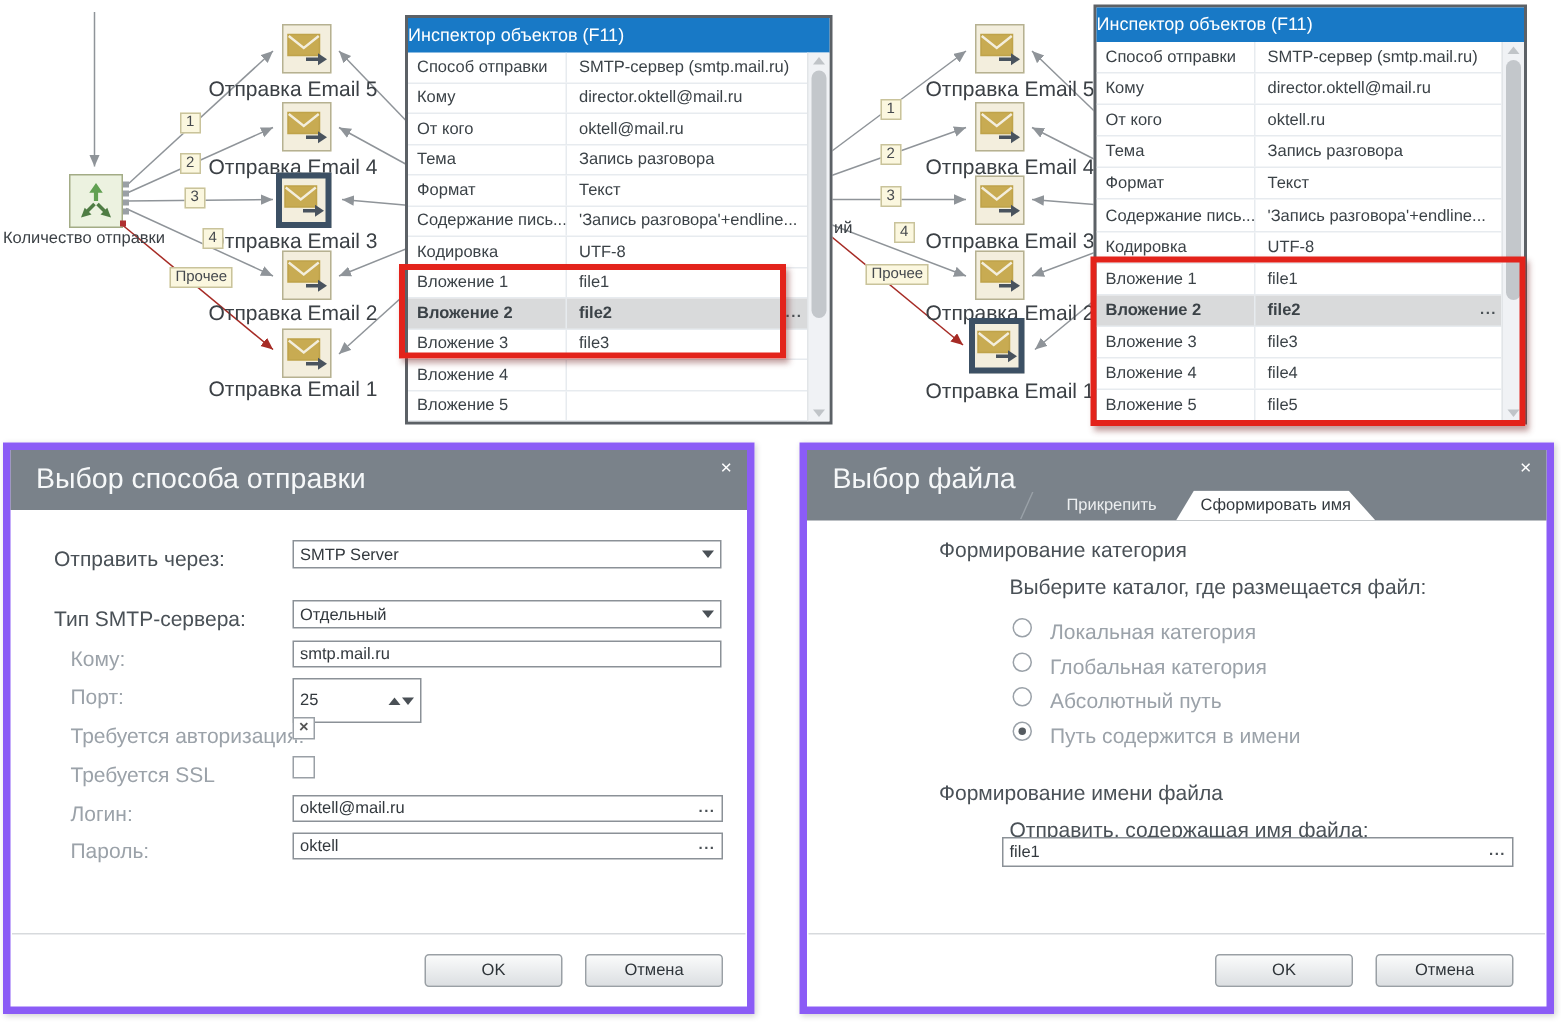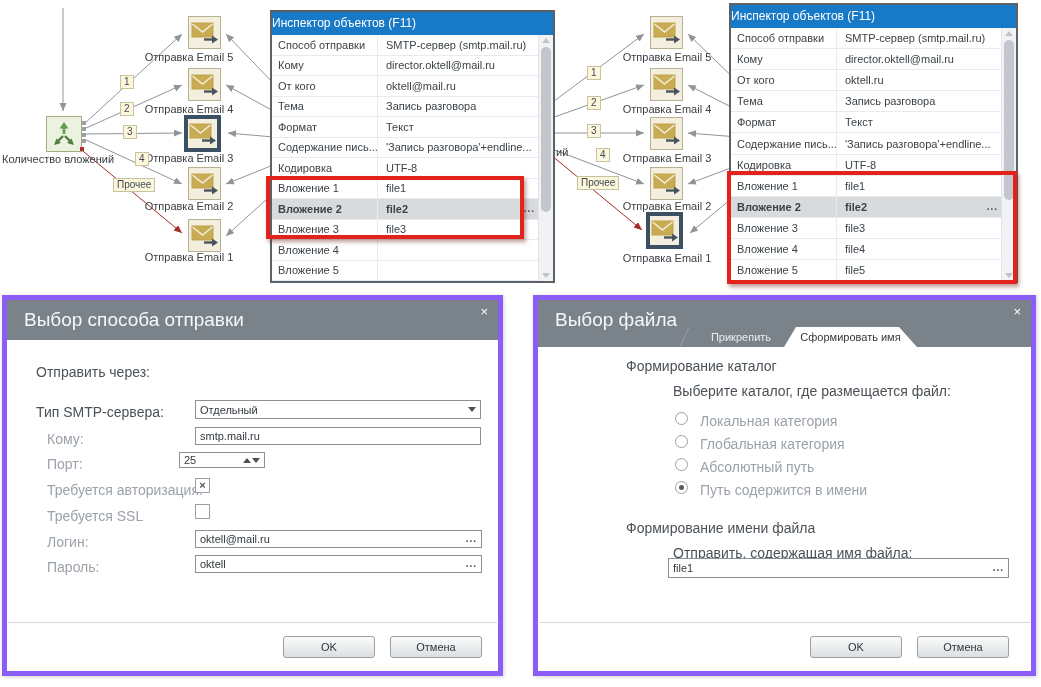--- a/index.html
+++ b/index.html
@@ -2,21 +2,21 @@
 <html><head>
 <meta charset="utf-8">
 <style>
   *{margin:0;padding:0;box-sizing:border-box}
   body{font-family:"Liberation Sans",sans-serif;background:#fff}
   .canvas{position:relative;width:1041px;height:687px;background:#fff;overflow:hidden}
   svg.wires{position:absolute;left:0;top:0;z-index:1}
 
   
   .flowlbl{position:absolute;font-size:11px;color:#3b4045;white-space:nowrap;z-index:2}
-  .nodelbl{position:absolute;width:100px;text-align:center;font-size:11px;color:#3b4045;white-space:nowrap;z-index:2}
+  .nodelbl{position:absolute;width:100px;text-align:center;font-size:14px;color:#3b4045;white-space:nowrap;z-index:2}
   .badge{position:absolute;font-size:10px;color:#45494e;background:#fbf7df;border:1px solid #c9c39b;padding:0 3px;line-height:12px;z-index:3}
   .node{position:absolute;width:33px;height:33px;background:#f3eedd;border:1px solid #b6b191;display:flex;align-items:center;justify-content:center;z-index:2}
   .node.sel{width:37px;height:37px;border:4px solid #3c5064}
   .gnode{position:absolute;width:36px;height:36px;background:#ecf2e0;border:1px solid #a3ac86;display:flex;align-items:center;justify-content:center;z-index:2}
   .port{position:absolute;width:4px;height:4px;background:#9aa0a5;z-index:3}
   .port.red{background:#b03030}
 
   
   .panel{position:absolute;background:#fff;border:2px solid #5c6166;display:flex;flex-direction:column;z-index:4}
   .phead{background:#1879c6;color:#fff;font-size:12px;line-height:23px;height:23px;flex:none}
@@ -115,21 +115,21 @@
   <div class="gnode" style="left:46px;top:116px">
     <svg width="30" height="30">
         <use href="#scatter"></use>
       </svg>
   </div>
   <div class="port" style="left:82px;top:121px"></div>
   <div class="port" style="left:82px;top:127px"></div>
   <div class="port" style="left:82px;top:133px"></div>
   <div class="port" style="left:82px;top:139px"></div>
   <div class="port red" style="left:80px;top:147px"></div>
-  <div class="flowlbl" style="left:2px;top:153px">Количество вложений</div>
+  <div class="flowlbl" style="left:2px;top:153px">Количество отправки</div>
 
   <div class="badge" style="left:120px;top:75px">1</div>
   <div class="badge" style="left:120px;top:102px">2</div>
   <div class="badge" style="left:123px;top:125px">3</div>
   <div class="badge" style="left:135px;top:152px">4</div>
   <div class="badge" style="left:113px;top:178px">Прочее</div>
 
   <div class="node" style="left:188px;top:16px">
       <svg width="27" height="23">
         <use href="#envico"></use>
@@ -324,31 +324,35 @@
     </div>
   </div>
   <div class="redbox" style="left:727px;top:171px;width:290px;height:113px"></div>
 
   <div class="dlg" style="left:2px;top:295px;width:501px;height:381px">
     <div class="dhead">
       <div class="dtitle">Выбор способа отправки</div>
       <span class="dclose">×</span>
     </div>
     <div class="flabel" style="left:29px;top:64px">Отправить через:</div>
+    <div class="inp" style="left:188px;top:60px;width:286px;height:19px">
+      <span class="val">SMTP Server</span>
+        <span class="carrow"></span>
+    </div>
     <div class="flabel" style="left:29px;top:104px">Тип SMTP-сервера:</div>
     <div class="inp" style="left:188px;top:100px;width:286px;height:19px">
       <span class="val">Отдельный</span>
         <span class="carrow"></span>
     </div>
     <div class="flabel dim" style="left:40px;top:131px">Кому:</div>
     <div class="inp" style="left:188px;top:127px;width:286px;height:18px">
       <span class="val">smtp.mail.ru</span>
     </div>
     <div class="flabel dim" style="left:40px;top:156px">Порт:</div>
-    <div class="inp" style="left:172px;top:152px;width:86px;height:16px">
+    <div class="inp" style="left:188px;top:152px;width:86px;height:30px">
       <span class="val">25</span>
       <span class="spin">
           <i class="u"></i>
           <i class="d"></i>
         </span>
     </div>
     <div class="flabel dim" style="left:40px;top:182px">Требуется авторизация:</div>
     <div class="chk" style="left:188px;top:178px">×</div>
     <div class="flabel dim" style="left:40px;top:208px">Требуется SSL</div>
     <div class="chk" style="left:188px;top:204px"></div>
@@ -368,21 +372,21 @@
   </div>
 
   <div class="dlg" style="left:533px;top:295px;width:503px;height:381px">
     <div class="dhead" style="height:47px">
       <div class="dtitle">Выбор файла</div>
       <span class="dclose">×</span>
       <div class="tabsep" style="left:146px;top:28px"></div>
       <div class="tab-inactive" style="left:152px;top:27px;width:102px;height:20px">Прикрепить</div>
       <div class="tab-active" style="left:246px;top:27px;width:133px;height:20px">Сформировать имя</div>
     </div>
-    <div class="flabel" style="left:88px;top:58px">Формирование каталог</div>
+    <div class="flabel" style="left:88px;top:58px">Формирование категория</div>
     <div class="flabel" style="left:135px;top:83px">Выберите каталог, где размещается файл:</div>
 
     <div class="radio" style="left:137px;top:112px"></div>
     <div class="flabel dim" style="left:162px;top:113px">Локальная категория</div>
     <div class="radio" style="left:137px;top:135px"></div>
     <div class="flabel dim" style="left:162px;top:136px">Глобальная категория</div>
     <div class="radio" style="left:137px;top:158px"></div>
     <div class="flabel dim" style="left:162px;top:159px">Абсолютный путь</div>
     <div class="radio on" style="left:137px;top:181px"></div>
     <div class="flabel dim" style="left:162px;top:182px">Путь содержится в имени</div>

